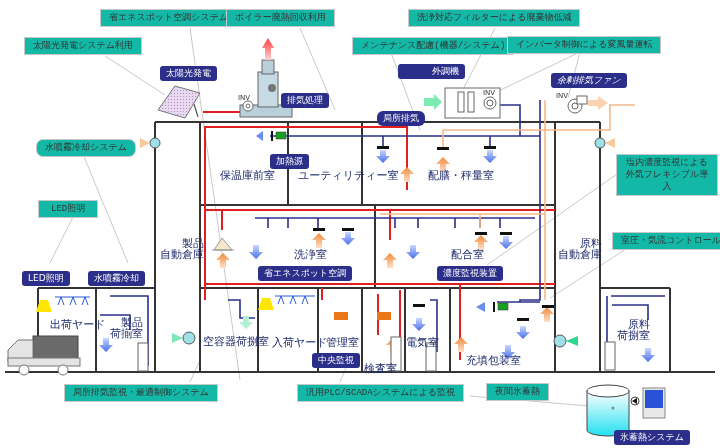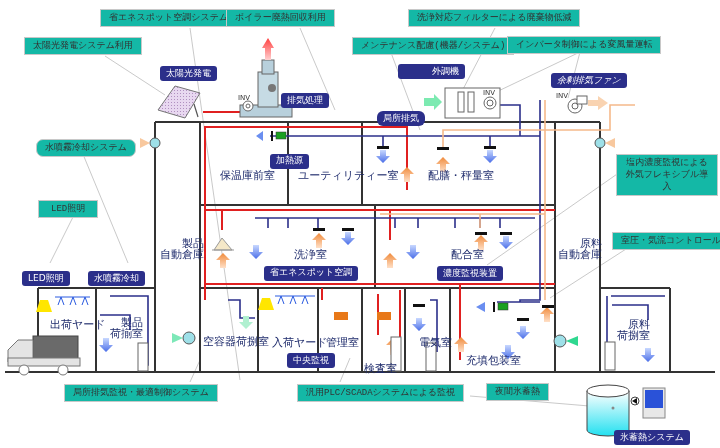--- a/index.html
+++ b/index.html
@@ -283,41 +283,41 @@
 <div class="callout" style="left:612px;top:232px;">室圧・気流コントロール</div>
 <div class="callout" style="left:64px;top:384px;">局所排気監視・最適制御システム</div>
 <div class="callout" style="left:297px;top:384px;">汎用PLC/SCADAシステムによる監視</div>
 <div class="callout" style="left:486px;top:383px;">夜間氷蓄熱</div>
 
 <div class="badge" style="left:160px;top:66px;">太陽光発電</div>
 <div class="badge" style="left:281px;top:93px;">排気処理</div>
 <div class="badge" style="left:398px;top:64px;padding-left:34px;">外調機</div>
 <div class="badge" style="left:377px;top:111px;border-radius:6px;">局所排気</div>
 <div class="badge" style="left:551px;top:73px;font-style:italic;">余剰排気ファン</div>
-<div class="badge" style="left:270px;top:154px;font-family:Liberation Mono, monospace;">加熱源</div>
-<div class="badge" style="left:264px;top:266px;font-family:Liberation Mono, monospace;">省エネスポット空調</div>
+<div class="badge" style="left:270px;top:154px;">加熱源</div>
+<div class="badge" style="left:258px;top:266px;">省エネスポット空調</div>
 <div class="badge" style="left:437px;top:266px;">濃度監視装置</div>
 <div class="badge" style="left:22px;top:271px;">LED照明</div>
 <div class="badge" style="left:88px;top:271px;">水噴霧冷却</div>
-<div class="badge" style="left:287px;top:353px;">中央監視</div>
+<div class="badge" style="left:312px;top:353px;">中央監視</div>
 <div class="badge" style="left:614px;top:430px;">氷蓄熱システム</div>
 
 <div class="room" style="left:220px;top:170px;">保温庫前室</div>
 <div class="room" style="left:298px;top:170px;">ユーティリティー室</div>
 <div class="room" style="left:428px;top:170px;">配膳・秤量室</div>
 <div class="room" style="left:294px;top:249px;">洗浄室</div>
 <div class="room" style="left:451px;top:249px;">配合室</div>
 <div class="room" style="left:160px;top:238px;white-space:pre;">製品
 自動倉庫</div>
 <div class="room" style="left:558px;top:238px;white-space:pre;">原料
 自動倉庫</div>
 <div class="room" style="left:50px;top:319px;font-family:Liberation Serif, serif;">出荷ヤード</div>
 <div class="room" style="left:110px;top:317px;white-space:pre;">製品
 荷揃室</div>
 <div class="room" style="left:203px;top:336px;">空容器荷捌室</div>
 <div class="room" style="left:272px;top:337px;">入荷ヤード</div>
 <div class="room" style="left:326px;top:337px;">管理室</div>
 <div class="room" style="left:364px;top:337px;margin-top:26px;">検査室</div>
-<div class="room" style="left:406px;top:337px;margin-left:13px;">電気室</div>
+<div class="room" style="left:406px;top:337px;">電気室</div>
 <div class="room" style="left:466px;top:355px;">充填包装室</div>
 <div class="room" style="left:617px;top:319px;white-space:pre;">原料
 荷捌室</div>
 </div>
 
 </body></html>

